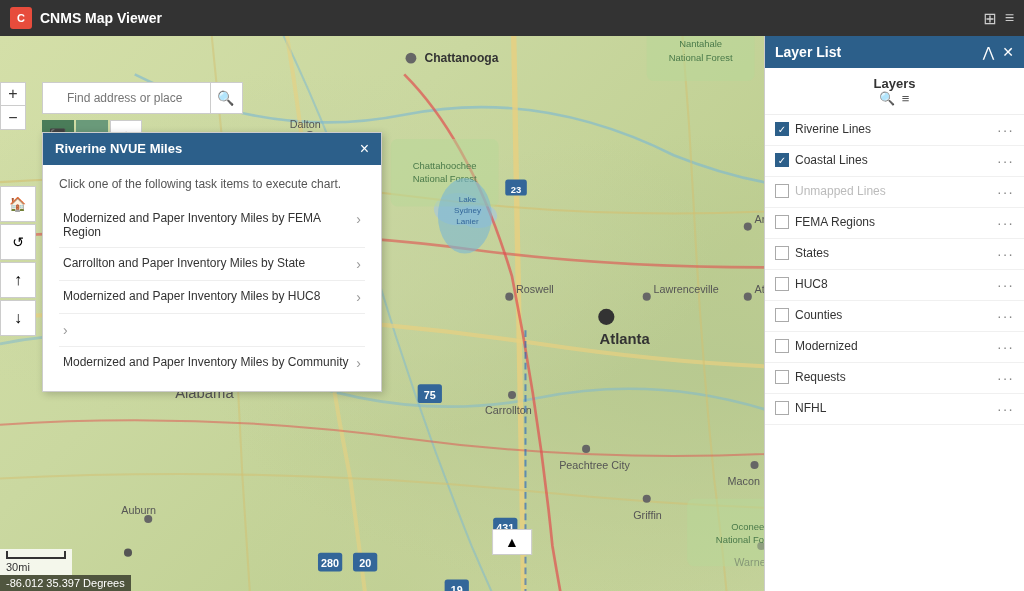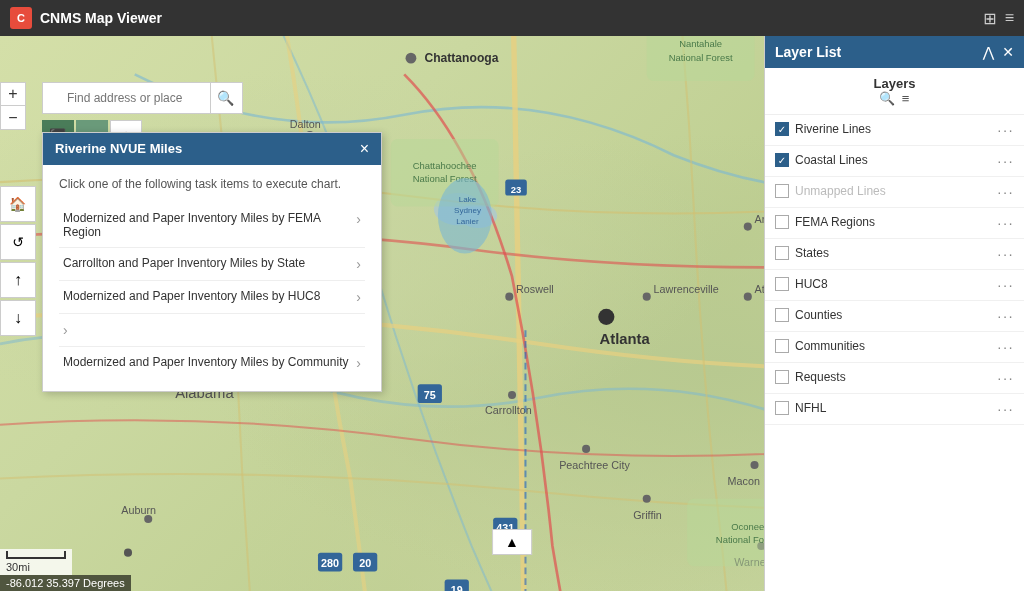--- a/index.html
+++ b/index.html
@@ -524,21 +524,21 @@
     </div>
 
     <div class="layer-item">
       <div class="layer-checkbox"></div>
       <span class="layer-name">Counties</span>
       <button class="layer-more">···</button>
     </div>
 
     <div class="layer-item">
       <div class="layer-checkbox"></div>
-      <span class="layer-name">Communities</span>
+      <span class="layer-name">Modernized</span>
       <button class="layer-more">···</button>
     </div>
 
     <div class="layer-item">
       <div class="layer-checkbox"></div>
       <span class="layer-name">Requests</span>
       <button class="layer-more">···</button>
     </div>
 
     <div class="layer-item">

